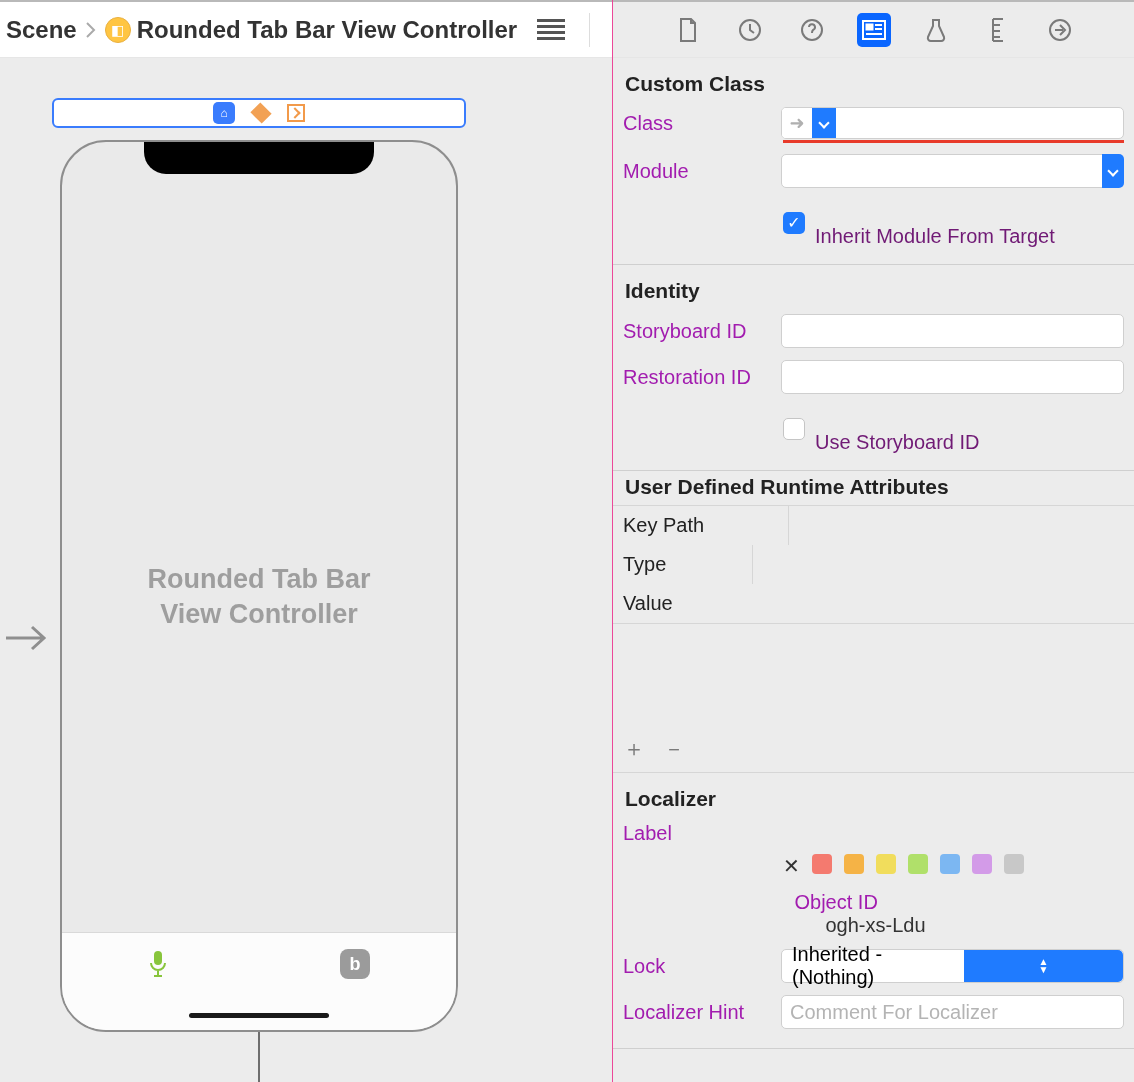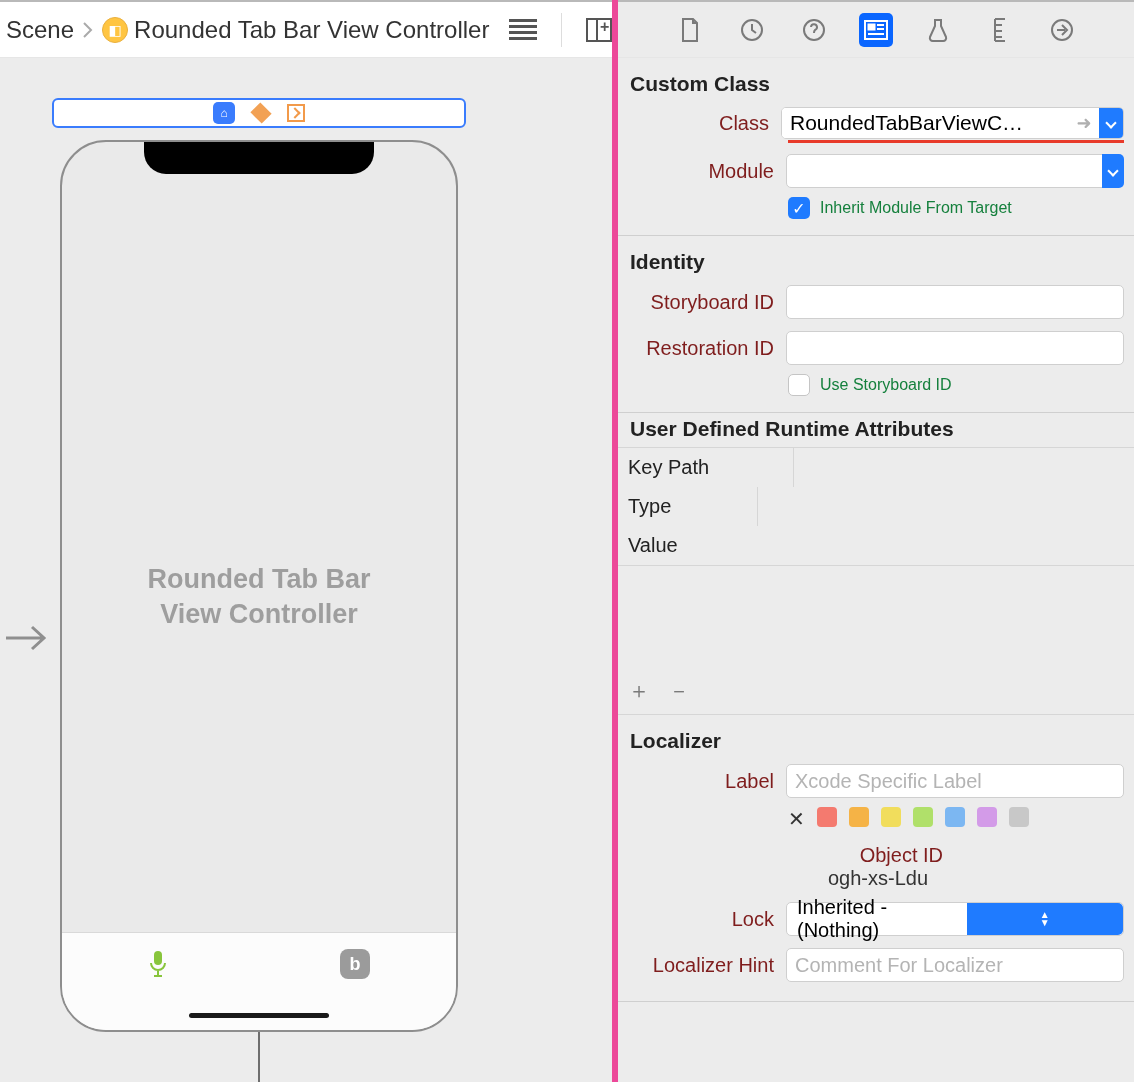--- a/index.html
+++ b/index.html
@@ -1,21 +1,21 @@
 <!DOCTYPE html>
 <html><head>
   <meta charset="utf-8">
   <style>
     * { margin: 0; padding: 0; box-sizing: border-box; font-family: -apple-system, "Helvetica Neue", Arial, sans-serif; }
     body { width: 1134px; height: 1082px; background: #ececec; overflow: hidden; position: relative; }
 
     
     .topbar { height: 58px; background: #fff; border-top: 2px solid #b9b9b9; border-bottom: 1px solid #e6e6e6; display: flex; align-items: center; position: relative; }
     .breadcrumb { display: flex; align-items: center; padding-left: 6px; }
-    .bc-text { font-size: 24px; color: #333; font-weight: 400; }
+    .bc-text { font-size: 24px; color: #333; font-weight: 700; }
     .bc-chevron { color: #888; margin: 0 8px; }
     .bc-icon { width: 26px; height: 26px; border-radius: 50%; background: #ffc542; border: 1px solid #eab03e; margin-right: 6px; display:flex; align-items:center; justify-content:center; color:#fff; font-size:14px; }
     .top-icons-left { display:flex; align-items:center; margin-left:20px; gap:18px; }
     .top-divider { width:1px; height:34px; background:#ddd; margin:0 6px; }
     .lines-icon { display:inline-flex; flex-direction:column; gap:3px; }
     .lines-icon span { display:block; width:28px; height:3px; background:#555; }
     .addpanel-icon { width:26px; height:24px; border:2px solid #555; position:relative; }
     .addpanel-icon::before { content:""; position:absolute; left:8px; top:0; bottom:0; width:2px; background:#555; }
     .addpanel-icon::after { content:"+"; position:absolute; right:1px; top:-2px; color:#555; font-size:16px; font-weight:bold; }
 
@@ -31,43 +31,43 @@
     .phone { position:absolute; left:60px; top:82px; width:398px; height:892px; background:#eaeaea; border:2px solid #8e8e8e; border-radius:46px; overflow:hidden; }
     .notch { position:absolute; top:0; left:50%; transform:translateX(-50%); width:230px; height:32px; background:#000; border-radius:0 0 22px 22px; }
     .phone-label { position:absolute; top:420px; left:0; right:0; text-align:center; color:#9e9e9e; font-size:27px; font-weight:600; line-height:1.3; }
     .tabbar { position:absolute; bottom:0; left:0; right:0; height:98px; background:#fcfcfc; border-top:1px solid #d9d9d9; display:flex; align-items:flex-start; padding-top:16px; justify-content:space-around; }
     .mic-icon svg { fill:#88c53c; }
     .tab2 { width:30px; height:30px; border-radius:8px; background:#9b9b9b; color:#fff; display:flex; align-items:center; justify-content:center; font-weight:bold; font-size:18px; }
     .home-indicator { position:absolute; bottom:12px; left:50%; transform:translateX(-50%); width:140px; height:5px; background:#1a1a1a; border-radius:3px; }
     .segue-line { position:absolute; left:258px; top:974px; width:2px; height:108px; background:#6e6e6e; }
 
     
-    .inspector { position:absolute; left:612px; right:0; top:0; bottom:0; background:#ececec; border-left:6px solid #ec4899; }
+    .inspector { position:absolute; left:612px; right:0; top:0; bottom:0; background:#ececec; border-left:1px solid #ec4899; }
     .insp-topbar { height:58px; border-top:2px solid #b9b9b9; border-bottom:1px solid #e6e6e6; display:flex; align-items:center; justify-content:center; gap:28px; }
     .insp-tab { width:34px; height:34px; display:flex; align-items:center; justify-content:center; color:#7a7a7a; border-radius:5px; }
     .insp-tab.active { background:#0a66ff; color:#fff; }
     .insp-tab svg { stroke:currentColor; fill:none; }
 
     .section { border-bottom:1px solid #cfcfcf; padding:10px 0 16px; }
     .section-title { font-size:21px; font-weight:700; color:#222; padding:4px 12px 8px; }
     .row { display:flex; align-items:center; padding:3px 10px; }
-    .row-label { width:158px; text-align:right; font-size:20px; color:#7f1d1d; padding-right:12px; }
+    .row-label { width:158px; font-size:20px; color:#a21caf; padding-right:12px; }
     .row-field { flex:1; }
     .text-input { width:100%; height:34px; background:#fff; border:1px solid #cfcfcf; border-radius:5px; font-size:20px; padding:0 8px; color:#222; }
     .text-input::placeholder { color:#b4b4b4; }
     .combo { display:flex; width:100%; height:32px; border:1px solid #cfcfcf; border-radius:5px; overflow:hidden; background:#fff; }
     .combo input { flex:1; border:none; font-size:21px; padding:0 8px; outline:none; }
     .combo .go { width:30px; display:flex; align-items:center; justify-content:center; background:#fff; color:#b0b0b0; font-size:18px; }
     .combo .dd { width:24px; background:#1f7bff; color:#fff; display:flex; align-items:center; justify-content:center; }
     .dd-only { width:24px; height:34px; background:#1f7bff; color:#fff; display:flex; align-items:center; justify-content:center; margin-left:-1px; border-radius:0 5px 5px 0; }
     .underline-red { height:3px; background:#e83a2a; margin:0 10px 0 170px; margin-top:-2px; }
     .checkbox-row { display:flex; align-items:center; padding:6px 10px 0 170px; gap:10px; }
     .chk { width:22px; height:22px; border-radius:5px; background:#1f7bff; color:#fff; display:flex; align-items:center; justify-content:center; font-size:16px; }
     .chk.empty { background:#fff; border:1px solid #c5c5c5; }
-    .chk-label { font-size:16px; color:#15803d; }
+    .chk-label { font-size:20px; color:#701a75;margin-top:28px; }
 
     
     .udra-head { display:flex; border-top:1px solid #d6d6d6; border-bottom:1px solid #d6d6d6; background:#ececec;flex-direction:column; }
     .udra-head div { padding:8px 10px; font-size:20px; color:#222; border-right:1px solid #d6d6d6; }
     .udra-head div:last-child { border-right:none; }
     .udra-col1 { width:176px; } .udra-col2 { width:140px; } .udra-col3 { flex:1; }
     .udra-body { height:102px; background:#ececec; }
     .udra-footer { display:flex; gap:18px; padding:8px 10px; color:#7a7a7a; font-size:22px; border-bottom:1px solid #d6d6d6; }
 
     
@@ -179,21 +179,20 @@
         </svg>
       </span>
   </div>
 
   <div class="section">
     <div class="section-title">Custom Class</div>
     <div class="row">
       <div class="row-label">Class</div>
       <div class="row-field">
         <div class="combo">
-          <input value="RoundedTabBarViewC…" style="">
           <span class="go">➜</span>
           <span class="dd">
               <i class="chev down"></i>
             </span>
         </div>
       </div>
     </div>
     <div class="underline-red"></div>
     <div class="row" style="margin-top:8px;">
       <div class="row-label">Module</div>
@@ -237,21 +236,20 @@
     <div class="udra-footer">
       <span>＋</span>
       <span>－</span>
     </div>
   </div>
 
   <div class="section" style="border-bottom:1px solid #cfcfcf;">
     <div class="section-title">Localizer</div>
     <div class="row">
       <div class="row-label">Label</div>
-      <div class="row-field"><input class="text-input" placeholder="Xcode Specific Label" style=""></div>
     </div>
     <div class="color-row">
       <span class="color-x">✕</span>
       <span id="swatches"><span class="swatch" style="background: rgb(244, 122, 111); display: inline-block; margin-right: 12px;"></span><span class="swatch" style="background: rgb(245, 179, 70); display: inline-block; margin-right: 12px;"></span><span class="swatch" style="background: rgb(241, 221, 92); display: inline-block; margin-right: 12px;"></span><span class="swatch" style="background: rgb(176, 224, 106); display: inline-block; margin-right: 12px;"></span><span class="swatch" style="background: rgb(124, 183, 242); display: inline-block; margin-right: 12px;"></span><span class="swatch" style="background: rgb(211, 155, 232); display: inline-block; margin-right: 12px;"></span><span class="swatch" style="background: rgb(200, 200, 200); display: inline-block; margin-right: 12px;"></span></span>
     </div>
     <div class="row" style="margin-top:10px;flex-direction:column;">
       <div class="row-label">Object ID</div>
       <div class="row-field"><span class="static-val">ogh-xs-Ldu</span></div>
     </div>
     <div class="row" style="margin-top:6px;">

